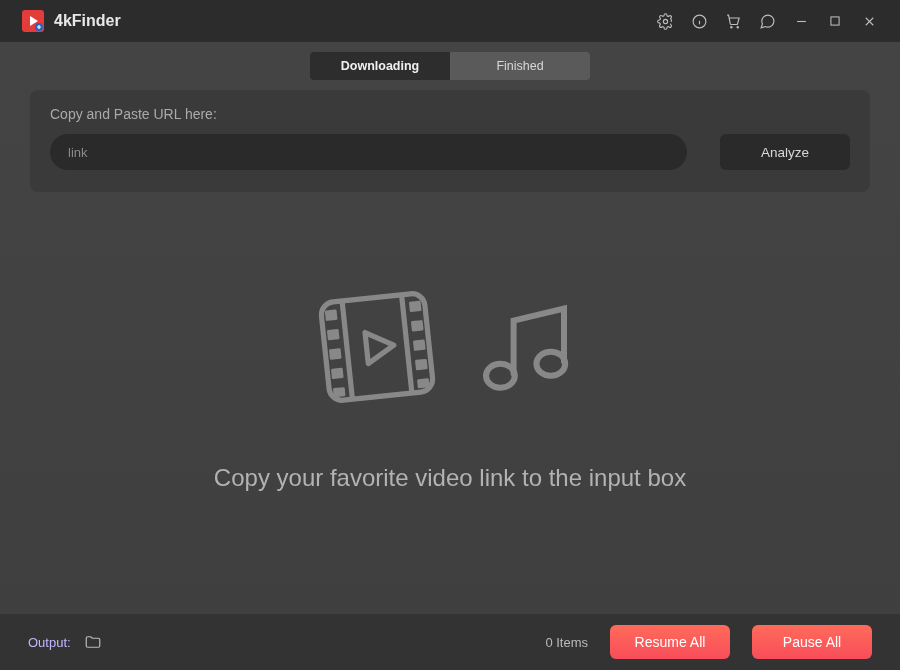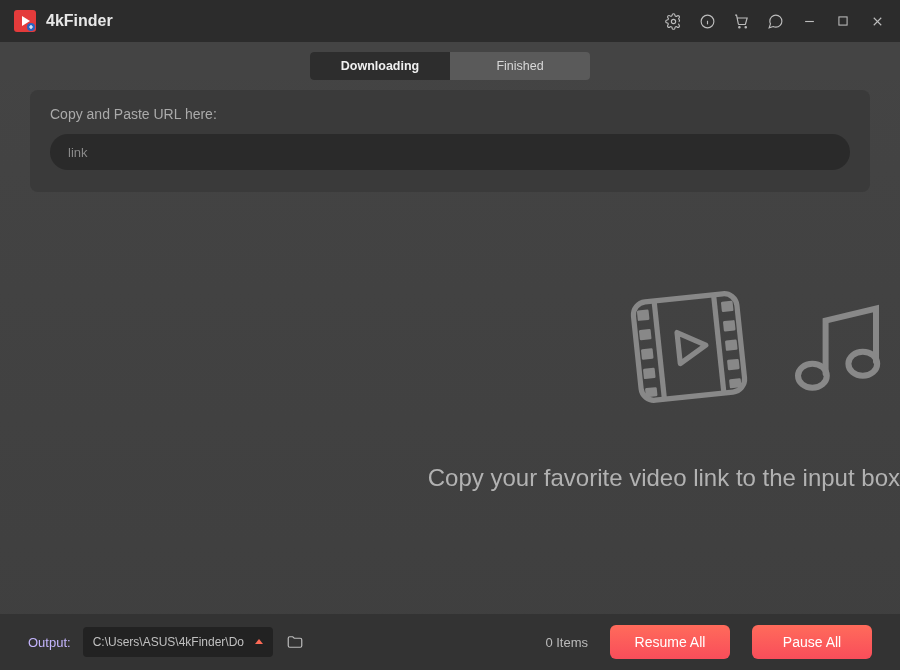--- a/index.html
+++ b/index.html
@@ -11,21 +11,21 @@
     color: #d0d0d0;
     overflow: hidden;
     position: relative;
   }
 
   
   .titlebar {
     height: 42px;
     display: flex;
     align-items: center;
-    padding: 0 14px;
+    padding: 0 22px;
     background: #2c2c2c;
   }
   .logo {
     width: 22px;
     height: 22px;
     margin-right: 10px;
     display: inline-flex;
     align-items: center;
     justify-content: center;
   }
@@ -116,21 +116,21 @@
     background: #2a2a2a;
     border: none;
     border-radius: 6px;
     color: #d8d8d8;
     font-size: 13.5px;
     cursor: pointer;
   }
 
   
   .empty-state {
-    text-align: right;
+    text-align: center;
     margin-top: 90px;
   }
   .empty-icons {
     display: inline-flex;
     gap: 26px;
     align-items: center;
     justify-content: center;
     color: #888888;
   }
   .empty-message {
@@ -256,20 +256,21 @@
     <div class="segmented">
       <div class="tab active">Downloading</div>
       <div class="tab">Finished</div>
     </div>
   </div>
 
   <div class="url-panel">
     <div class="url-label">Copy and Paste URL here:</div>
     <div class="url-row">
       <input class="url-input" placeholder="link" style="">
+      <button class="analyze-btn">Analyze</button>
     </div>
   </div>
 
   <div class="empty-state">
     <div class="empty-icons">
       <span>
         <svg width="130" height="130" viewBox="0 0 100 100" fill="none" stroke="#888888" stroke-width="4" stroke-linejoin="round">
           <rect x="10" y="12" width="80" height="76" rx="10" transform="rotate(-6 50 50)"></rect>
           <g transform="rotate(-6 50 50)">
             <line x1="27" y1="12" x2="27" y2="88"></line>
@@ -294,24 +295,20 @@
           <ellipse cx="27" cy="74" rx="12" ry="10"></ellipse>
           <ellipse cx="69" cy="64" rx="12" ry="10"></ellipse>
         </svg>
       </span>
     </div>
     <div class="empty-message">Copy your favorite video link to the input box</div>
   </div>
 
   <div class="bottombar">
     <span class="out-label">Output:</span>
-    <div class="out-path">
-      <span>C:\Users\ASUS\4kFinder\Do</span>
-      <span class="caret"></span>
-    </div>
     <span class="folder-btn">
       <svg width="18" height="18" viewBox="0 0 24 24" fill="none" stroke="currentColor" stroke-width="1.6">
         <path d="M3 7a2 2 0 0 1 2-2h4l2 2h8a2 2 0 0 1 2 2v8a2 2 0 0 1-2 2H5a2 2 0 0 1-2-2z"></path>
       </svg>
     </span>
     <span class="bottombar-spacer"></span>
     <span class="items-count">0 Items</span>
     <button class="action-btn">Resume All</button>
     <button class="action-btn">Pause All</button>
   </div>

